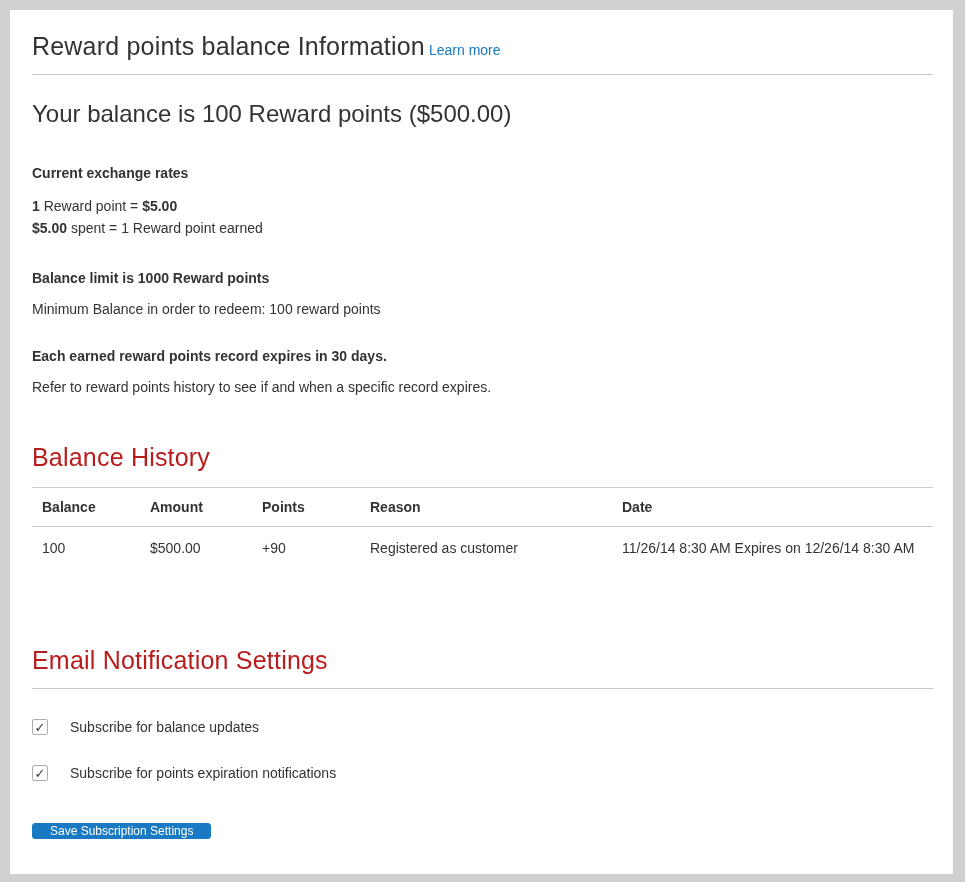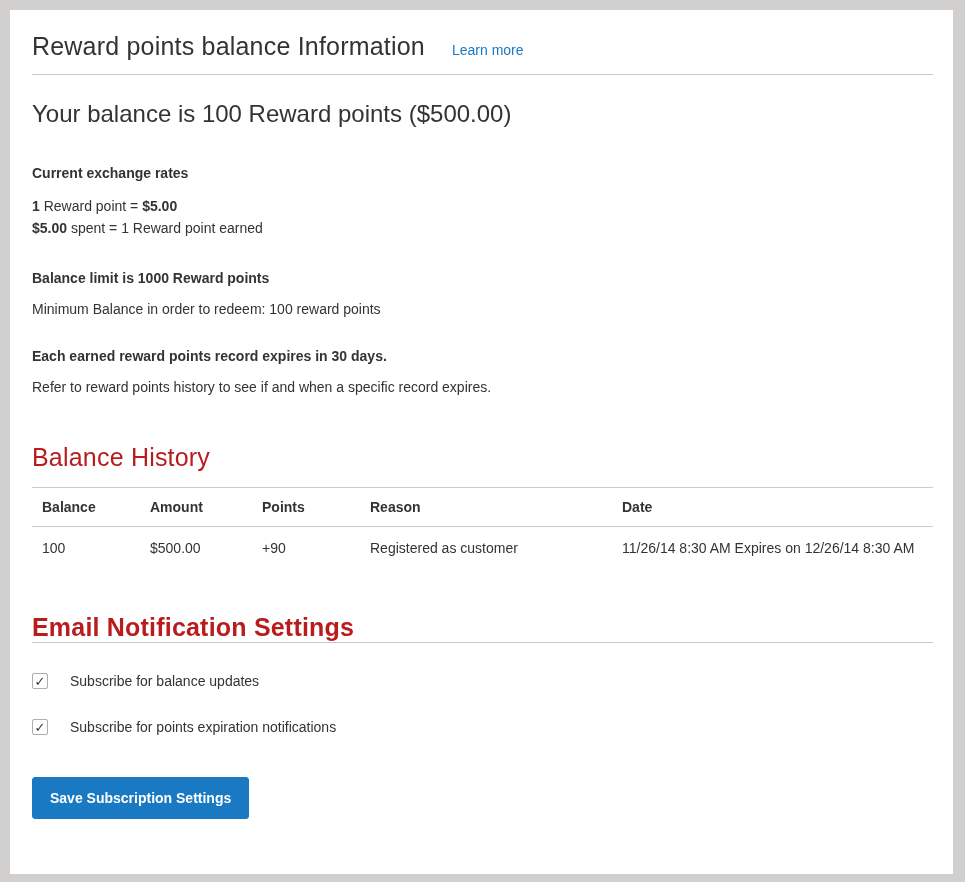--- a/index.html
+++ b/index.html
@@ -13,21 +13,21 @@
     margin: 10px 12px 8px 10px;
     background: #ffffff;
     min-height: 864px;
     padding: 16px 20px 28px 22px;
   }
 
   
   .title-row {
     display: flex;
     align-items: baseline;
-    gap: 27px;
+    gap: 4px;
     margin-top: 6px;
     padding-bottom: 13px;
     border-bottom: 1px solid #c9c9c9;
   }
   .page-title {
     font-size: 25px;
     font-weight: 300;
     color: #333333;
     letter-spacing: 0.2px;
   }
@@ -89,23 +89,23 @@
     text-align: left;
   }
   table.history tbody tr:nth-child(even) { background: #f6f6f6; }
   col.c-balance { width: 108px; }
   col.c-amount  { width: 112px; }
   col.c-points  { width: 108px; }
   col.c-reason  { width: 252px; }
 
   
   .notif-title {
-    margin-top: 44px;
+    margin-top: 77px;
+    padding-bottom: 13px;
     border-bottom: 1px solid #c9c9c9;
-    font-weight: bold;
   }
   .option-row {
     display: flex;
     align-items: center;
     gap: 22px;
     margin-top: 30px;
   }
   .option-row:first-of-type { margin-top: 33px; }
   .checkbox {
     width: 16px;
@@ -130,23 +130,23 @@
 
   
   .save-btn {
     margin-top: 42px;
     display: inline-block;
     background: #1979c3;
     border: 1px solid #1979c3;
     border-radius: 3px;
     color: #ffffff;
     font-family: "Liberation Sans", "DejaVu Sans", sans-serif;
-    font-size: 14px;
-    font-weight: 700;
-    padding: 12px 17px;
+    font-size: 12px;
+    font-weight: 400;
+    padding: 0 17px;
     cursor: pointer;
   }
 </style>
 </head>
 <body>
 
 <div class="panel">
 
   
   <div class="title-row">

